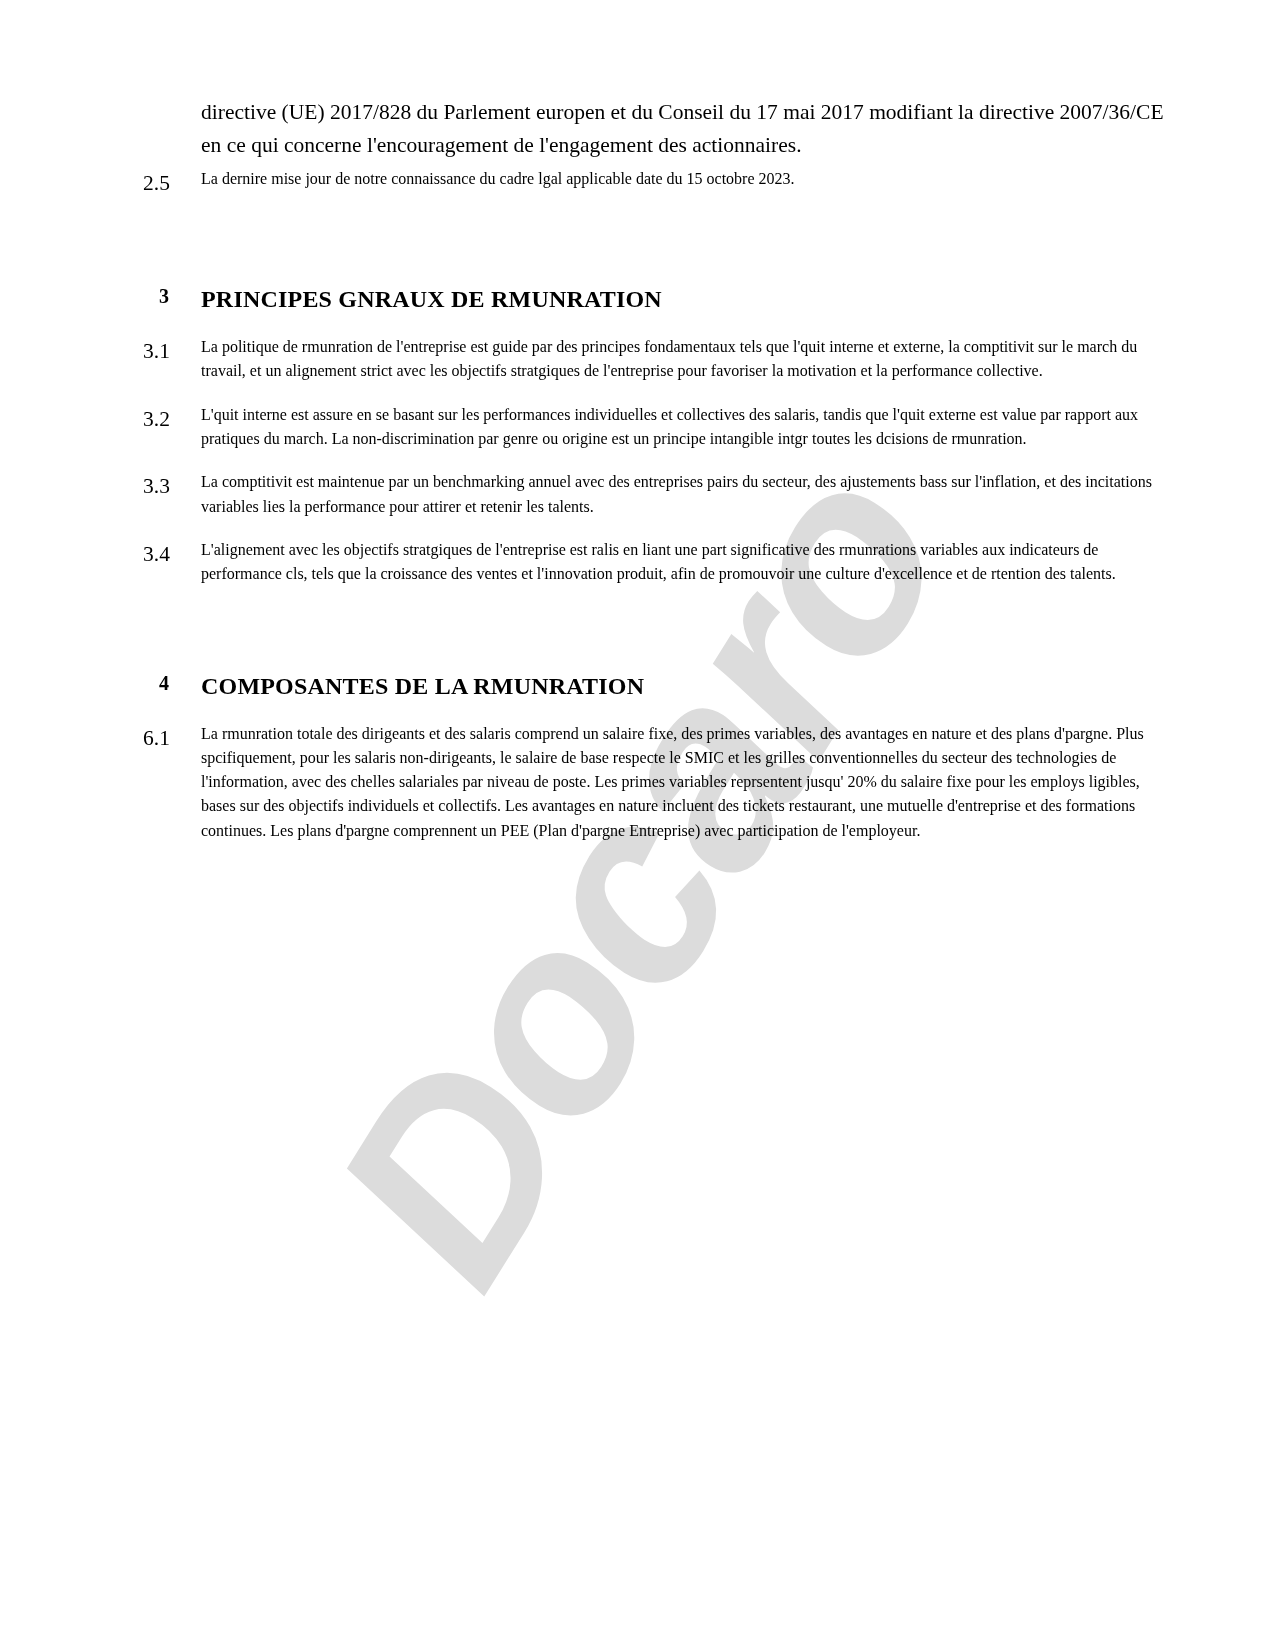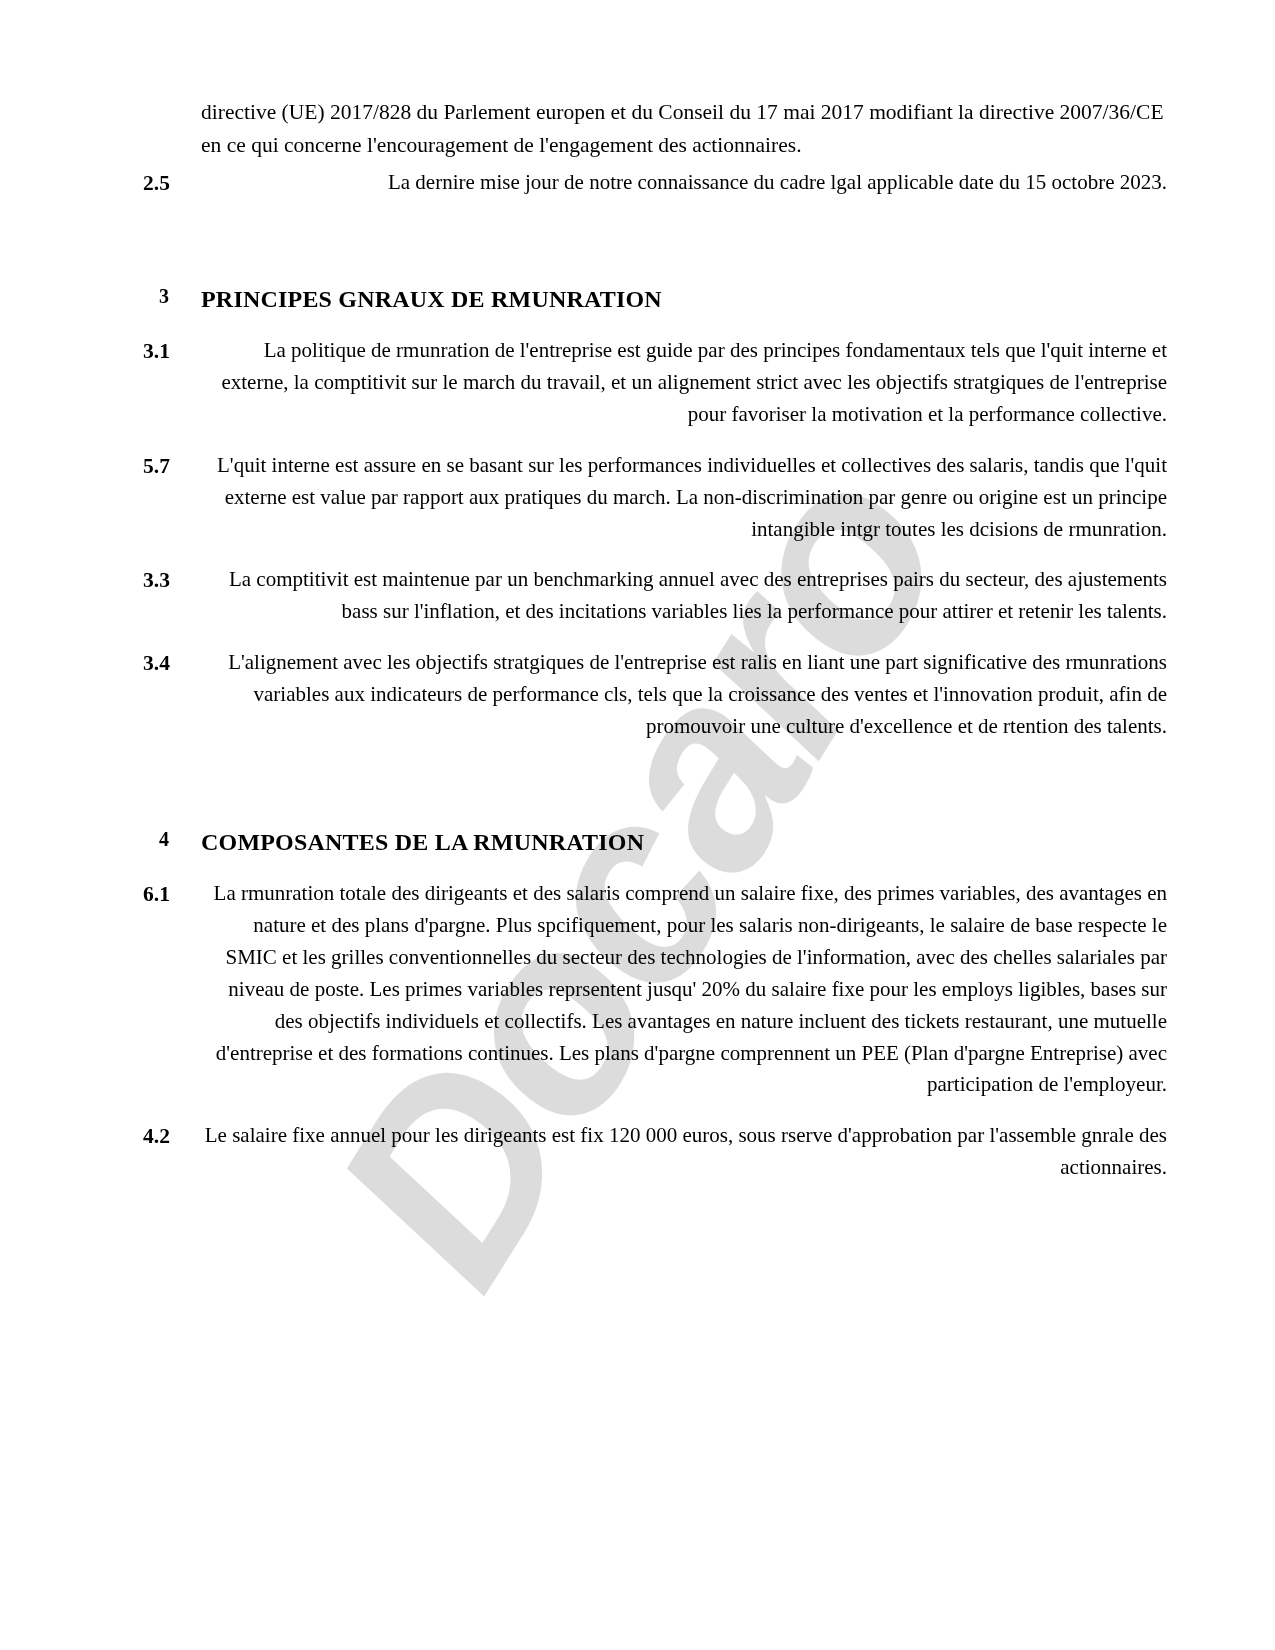--- a/index.html
+++ b/index.html
@@ -69,27 +69,26 @@
   .clause {
     display: flex;
     align-items: flex-start;
     margin: 0 0 19px 0;
   }
   .clause-num {
     flex: 0 0 58px;
     font-size: 21.5px;
     line-height: 1.52;
     white-space: nowrap;
-    font-weight: bold;
   }
   .clause-body {
     flex: 1 1 auto;
-    font-size: 21px;
+    font-size: 16px;
     line-height: 1.52;
-    text-align: right;
+    text-align: left;
   }
 
   .heading {
     display: flex;
     align-items: flex-start;
     margin: 0 0 18px 0;
   }
   .heading-num {
     flex: 0 0 42px;
     margin-left: 16px;
@@ -131,21 +130,21 @@
       <div class="heading-num">3</div>
       <div class="heading-title">PRINCIPES GNRAUX DE RMUNRATION</div>
     </div>
 
     <div class="clause">
       <div class="clause-num">3.1</div>
       <div class="clause-body">La politique de rmunration de l'entreprise est guide par des principes fondamentaux tels que l'quit interne et externe, la comptitivit sur le march du travail, et un alignement strict avec les objectifs stratgiques de l'entreprise pour favoriser la motivation et la performance collective.</div>
     </div>
 
     <div class="clause">
-      <div class="clause-num">5.7</div>
+      <div class="clause-num">3.2</div>
       <div class="clause-body">L'quit interne est assure en se basant sur les performances individuelles et collectives des salaris, tandis que l'quit externe est value par rapport aux pratiques du march. La non-discrimination par genre ou origine est un principe intangible intgr  toutes les dcisions de rmunration.</div>
     </div>
 
     <div class="clause">
       <div class="clause-num">3.3</div>
       <div class="clause-body">La comptitivit est maintenue par un benchmarking annuel avec des entreprises pairs du secteur, des ajustements bass sur l'inflation, et des incitations variables lies  la performance pour attirer et retenir les talents.</div>
     </div>
 
     <div class="clause">
       <div class="clause-num">3.4</div>
@@ -158,21 +157,17 @@
     <div class="heading">
       <div class="heading-num">4</div>
       <div class="heading-title">COMPOSANTES DE LA RMUNRATION</div>
     </div>
 
     <div class="clause">
       <div class="clause-num">6.1</div>
       <div class="clause-body">La rmunration totale des dirigeants et des salaris comprend un salaire fixe, des primes variables, des avantages en nature et des plans d'pargne. Plus spcifiquement, pour les salaris non-dirigeants, le salaire de base respecte le SMIC et les grilles conventionnelles du secteur des technologies de l'information, avec des chelles salariales par niveau de poste. Les primes variables reprsentent jusqu' 20% du salaire fixe pour les employs ligibles, bases sur des objectifs individuels et collectifs. Les avantages en nature incluent des tickets restaurant, une mutuelle d'entreprise et des formations continues. Les plans d'pargne comprennent un PEE (Plan d'pargne Entreprise) avec participation de l'employeur.</div>
     </div>
 
-    <div class="clause">
-      <div class="clause-num">4.2</div>
-      <div class="clause-body">Le salaire fixe annuel pour les dirigeants est fix  120 000 euros, sous rserve d'approbation par l'assemble gnrale des actionnaires.</div>
-    </div>
 
 
 
   </div>
 </div>
 
 </body></html>

